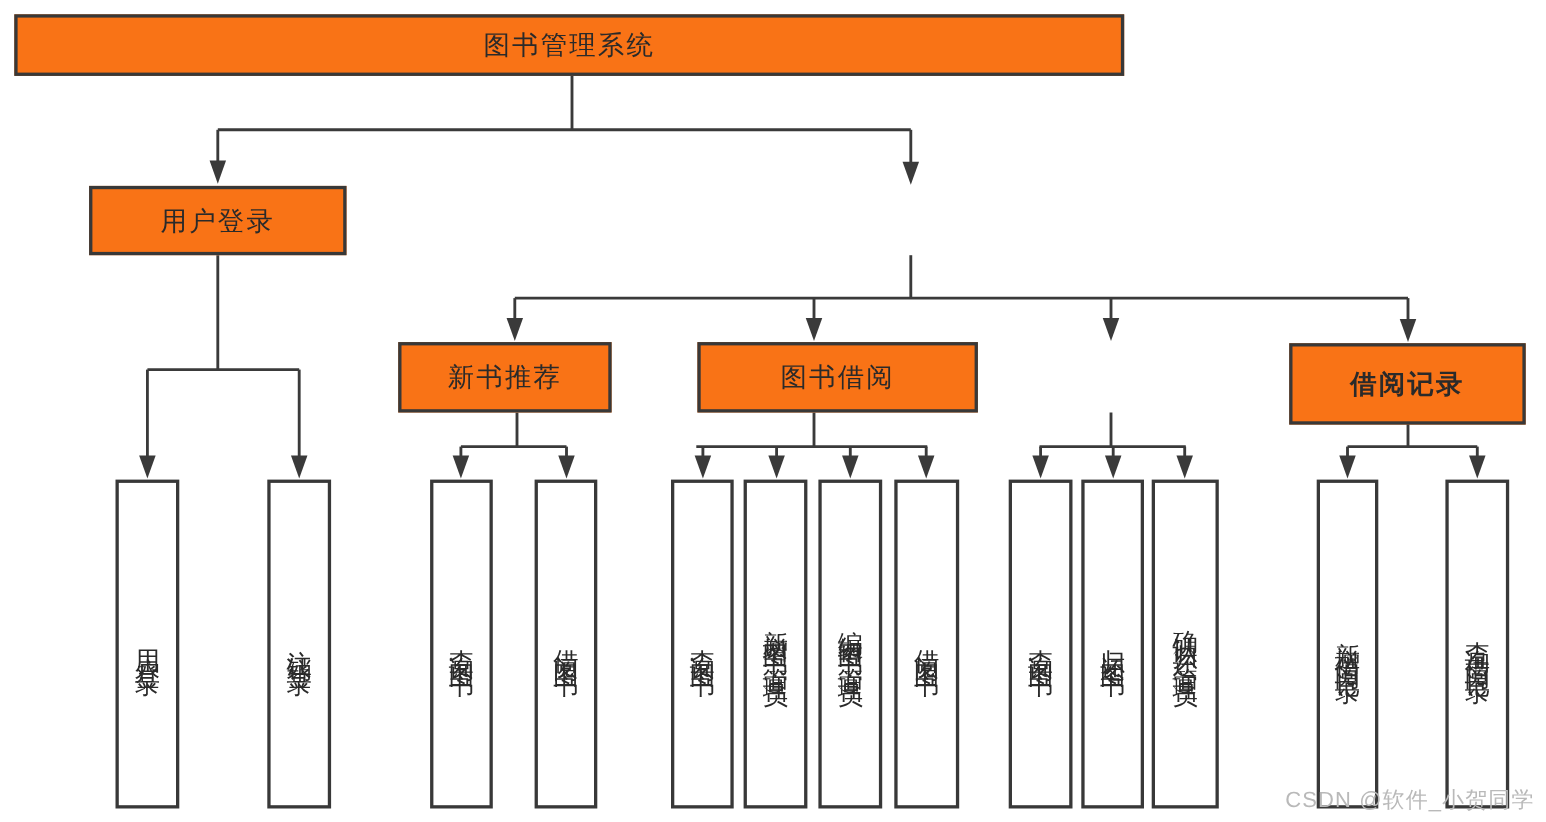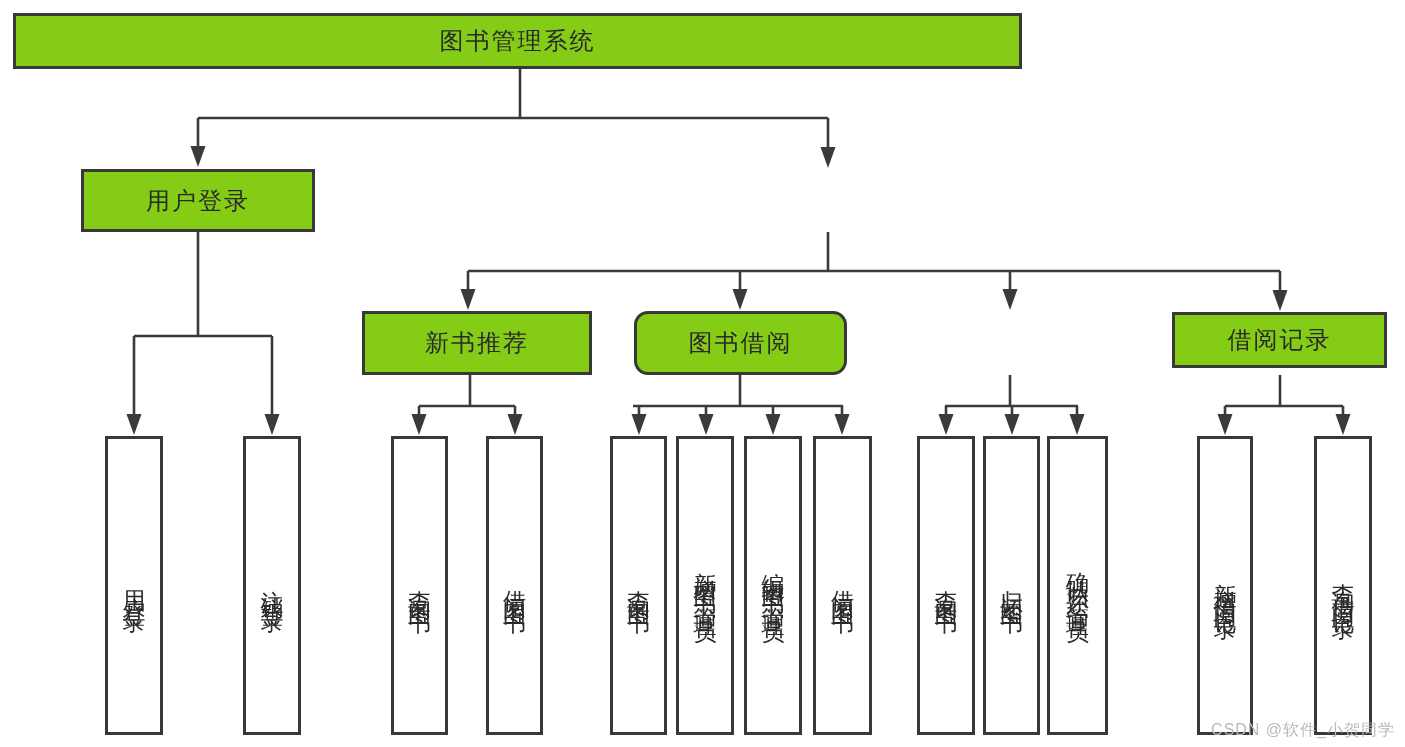--- a/index.html
+++ b/index.html
@@ -6,36 +6,36 @@
   .stage {
     position:relative; width:1405px; height:747px; overflow:hidden;
     background: var(--background, #ffffff);
     font-family:"Liberation Sans","DejaVu Sans",sans-serif;
   }
   #connectors { position:absolute; left:0; top:0; width:1405px; height:747px; }
   #connectors line { stroke: var(--line, #3a3a3a); stroke-width:2.6px; }
   #connectors polygon { fill: var(--line, #3a3a3a); stroke:none; }
   .node {
     position:absolute; box-sizing:border-box;
-    border:3px solid var(--border, #383838); background:#84cc16;
+    border:3px solid var(--border, #383838); background:#f97316;
     display:flex; align-items:center; justify-content:center;
     font-size:24px; letter-spacing:2px; color: var(--text, #2a2a2a);
     white-space:nowrap;
   }
   .leaf {
     position:absolute; box-sizing:border-box; top:436px; height:299px;
     border:3px solid var(--border, #383838); background:#fff;
     display:flex; align-items:center; justify-content:center;
     writing-mode:vertical-rl; text-orientation:mixed;
     font-size:23px; letter-spacing:7px; color: var(--text, #2a2a2a);
     line-height:1;
   }
   .watermark {
     position:absolute; right:10px; bottom:6px; z-index:5;
-    font-size:16px; letter-spacing:1px; color: var(--watermark, #b9b9b9);
+    font-size:20px; letter-spacing:1px; color: var(--watermark, #b9b9b9);
     white-space:nowrap;
   }
 </style>
 </head>
 <body>
 
 <div class="stage">
 
   <svg id="connectors" viewBox="0 0 1405 747" xmlns="http://www.w3.org/2000/svg">
       <line x1="520" y1="69" x2="520" y2="118"></line>
@@ -89,23 +89,23 @@
       <line x1="1225" y1="406" x2="1225" y2="421"></line>
       <polygon points="1217.5,414 1232.5,414 1225,435"></polygon>
       <line x1="1343" y1="406" x2="1343" y2="421"></line>
       <polygon points="1335.5,414 1350.5,414 1343,435"></polygon>
     </svg>
 
   <div class="node" style="left:13px; top:13px; width:1009px; height:56px;">图书管理系统</div>
 
   <div class="node" style="left:81px; top:169px; width:234px; height:63px;">用户登录</div>
 
-  <div class="node" style="left:362px; top:311px; width:230px; height:64px;">新书推荐</div>
-  <div class="node" style="left:634px; top:311px; width:213px; height:64px;border-radius:14px;">图书借阅</div>
-  <div class="node" style="left:1172px; top:312px; width:215px; height:56px;">借阅记录</div>
+  <div class="node" style="left:362px; top:311px; width:194px; height:64px;">新书推荐</div>
+  <div class="node" style="left:634px; top:311px; width:255px; height:64px;">图书借阅</div>
+  <div class="node" style="left:1172px; top:312px; width:215px; height:74px;font-weight:bold;">借阅记录</div>
 
   <div class="leaf" style="left:105px; width:58px;">用户登录</div>
   <div class="leaf" style="left:243px; width:58px;">注销登录</div>
 
   <div class="leaf" style="left:391px; width:57px;">查询图书</div>
   <div class="leaf" style="left:486px; width:57px;">借阅图书</div>
 
   <div class="leaf" style="left:610px; width:57px;">查询图书</div>
   <div class="leaf" style="left:676px; width:58px;">新增图书（管理员）</div>
   <div class="leaf" style="left:744px; width:58px;">编辑图书（管理员）</div>

